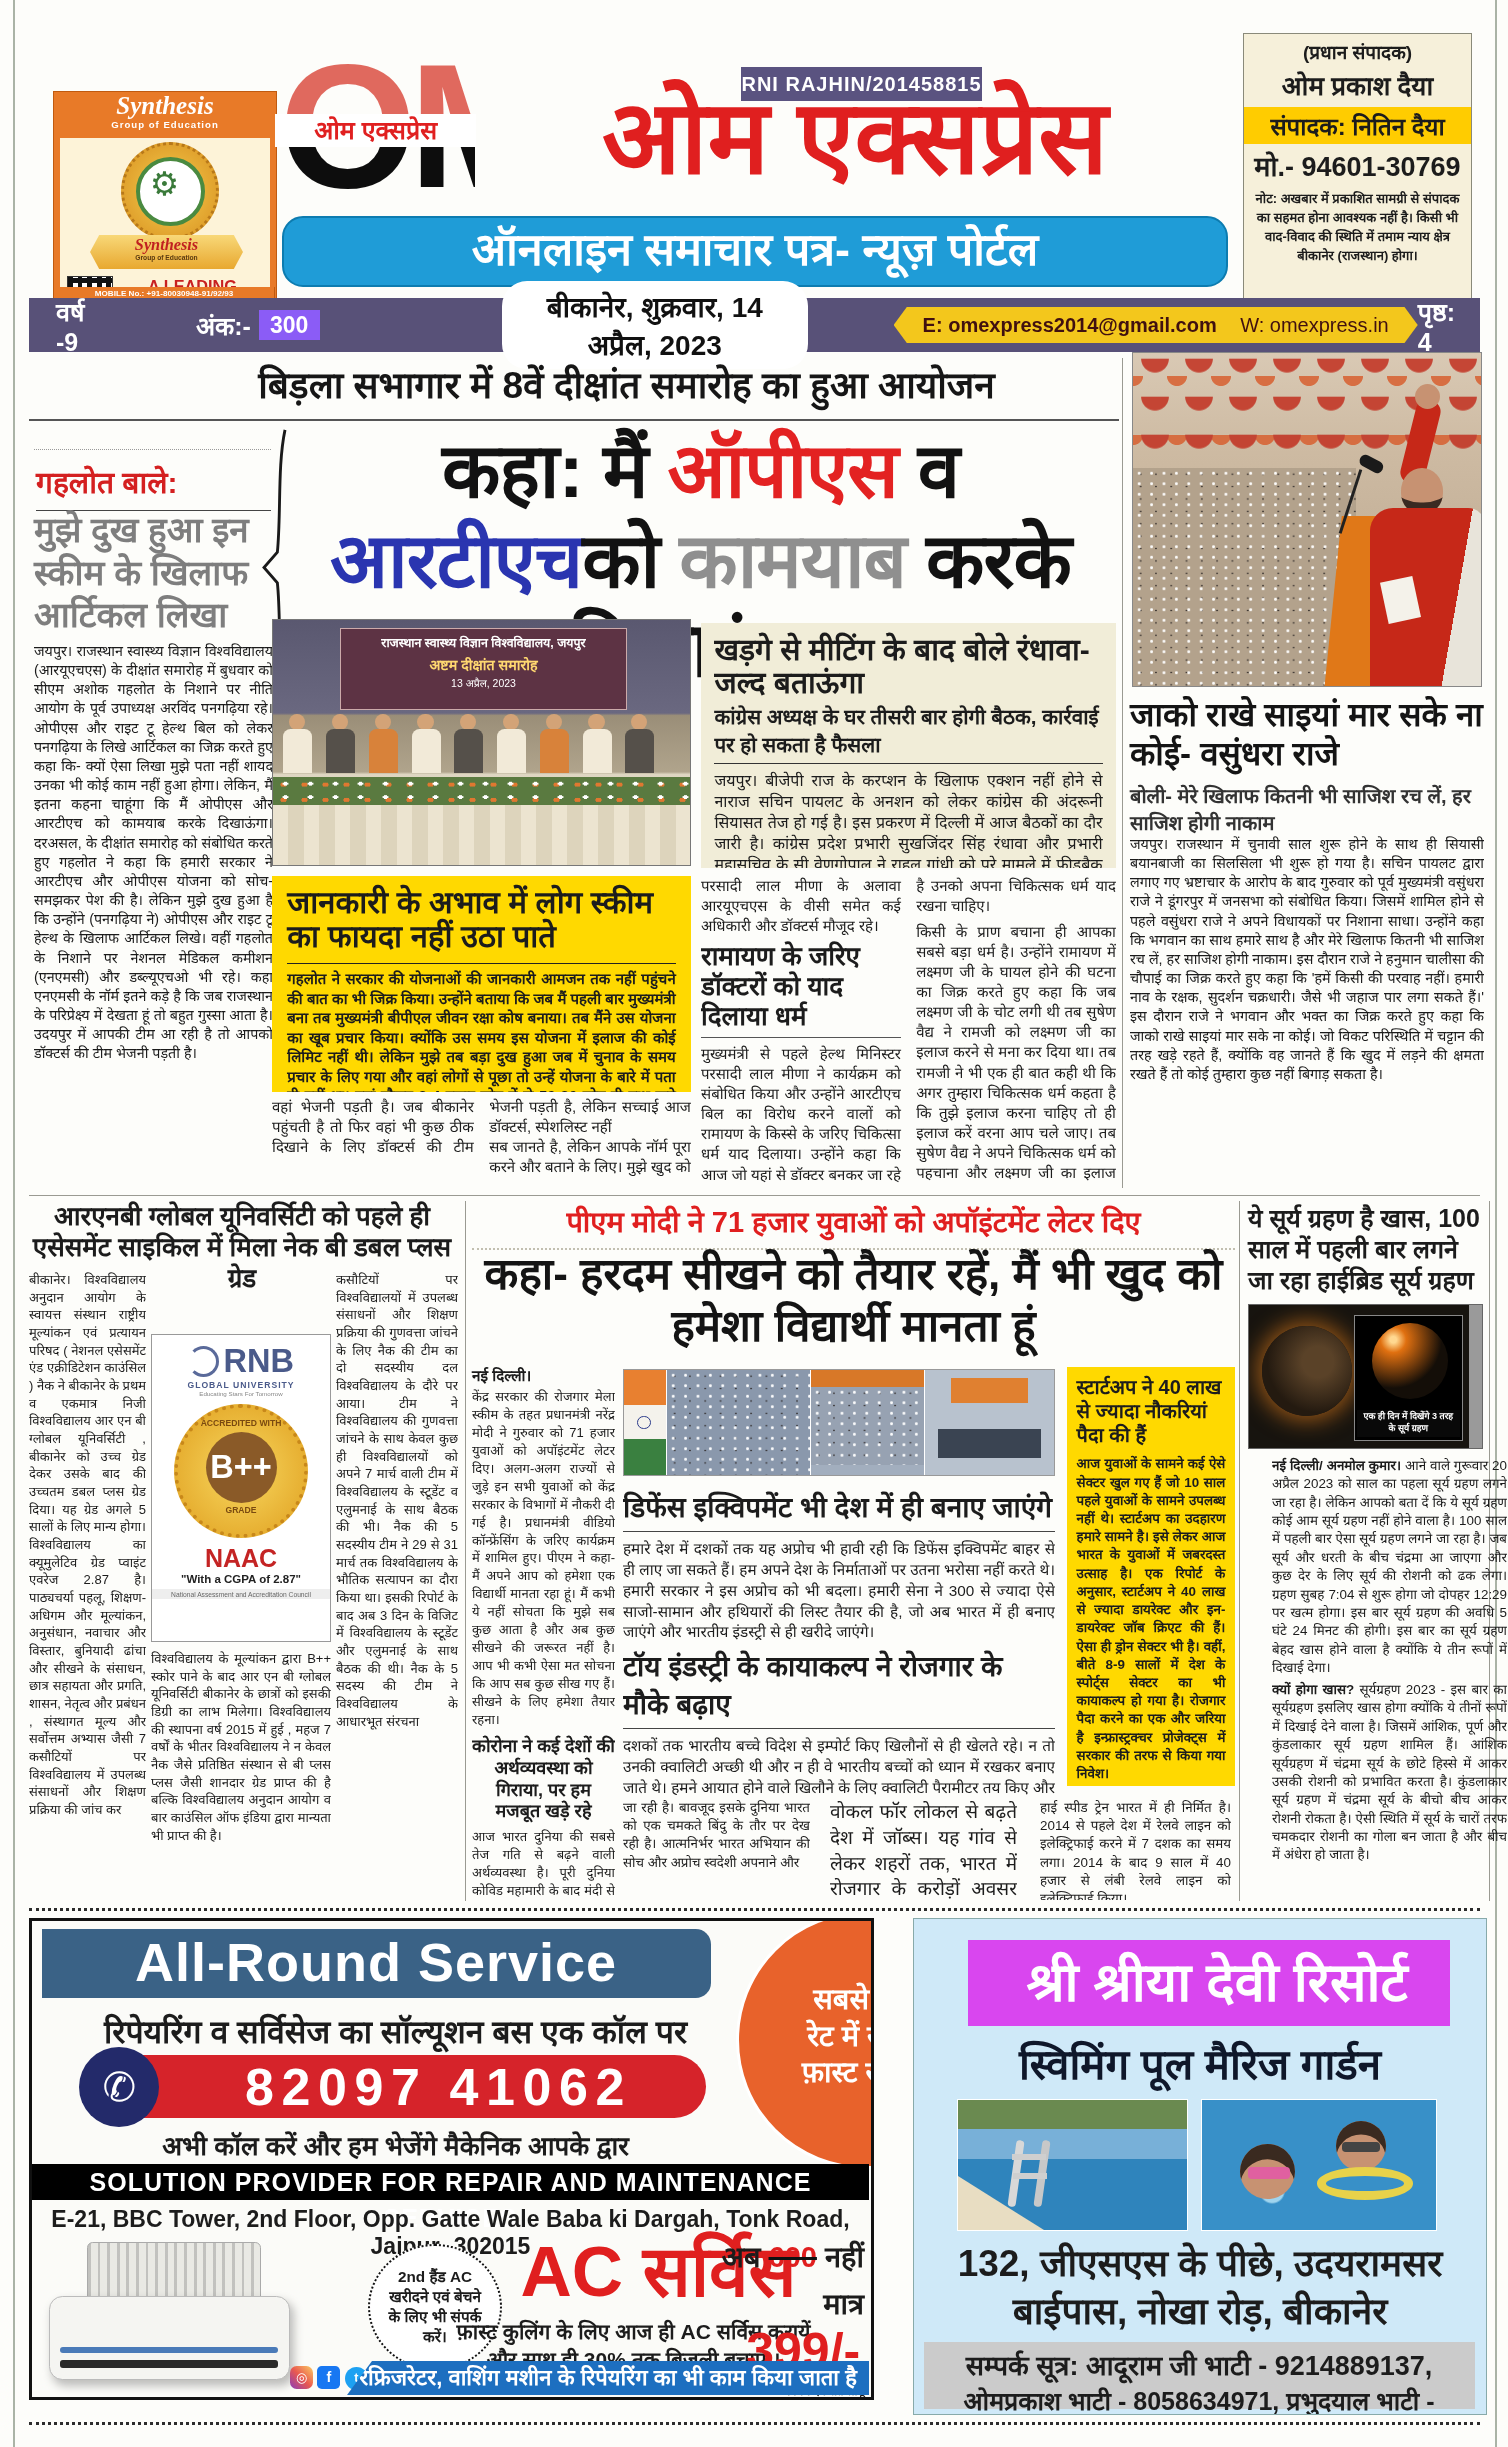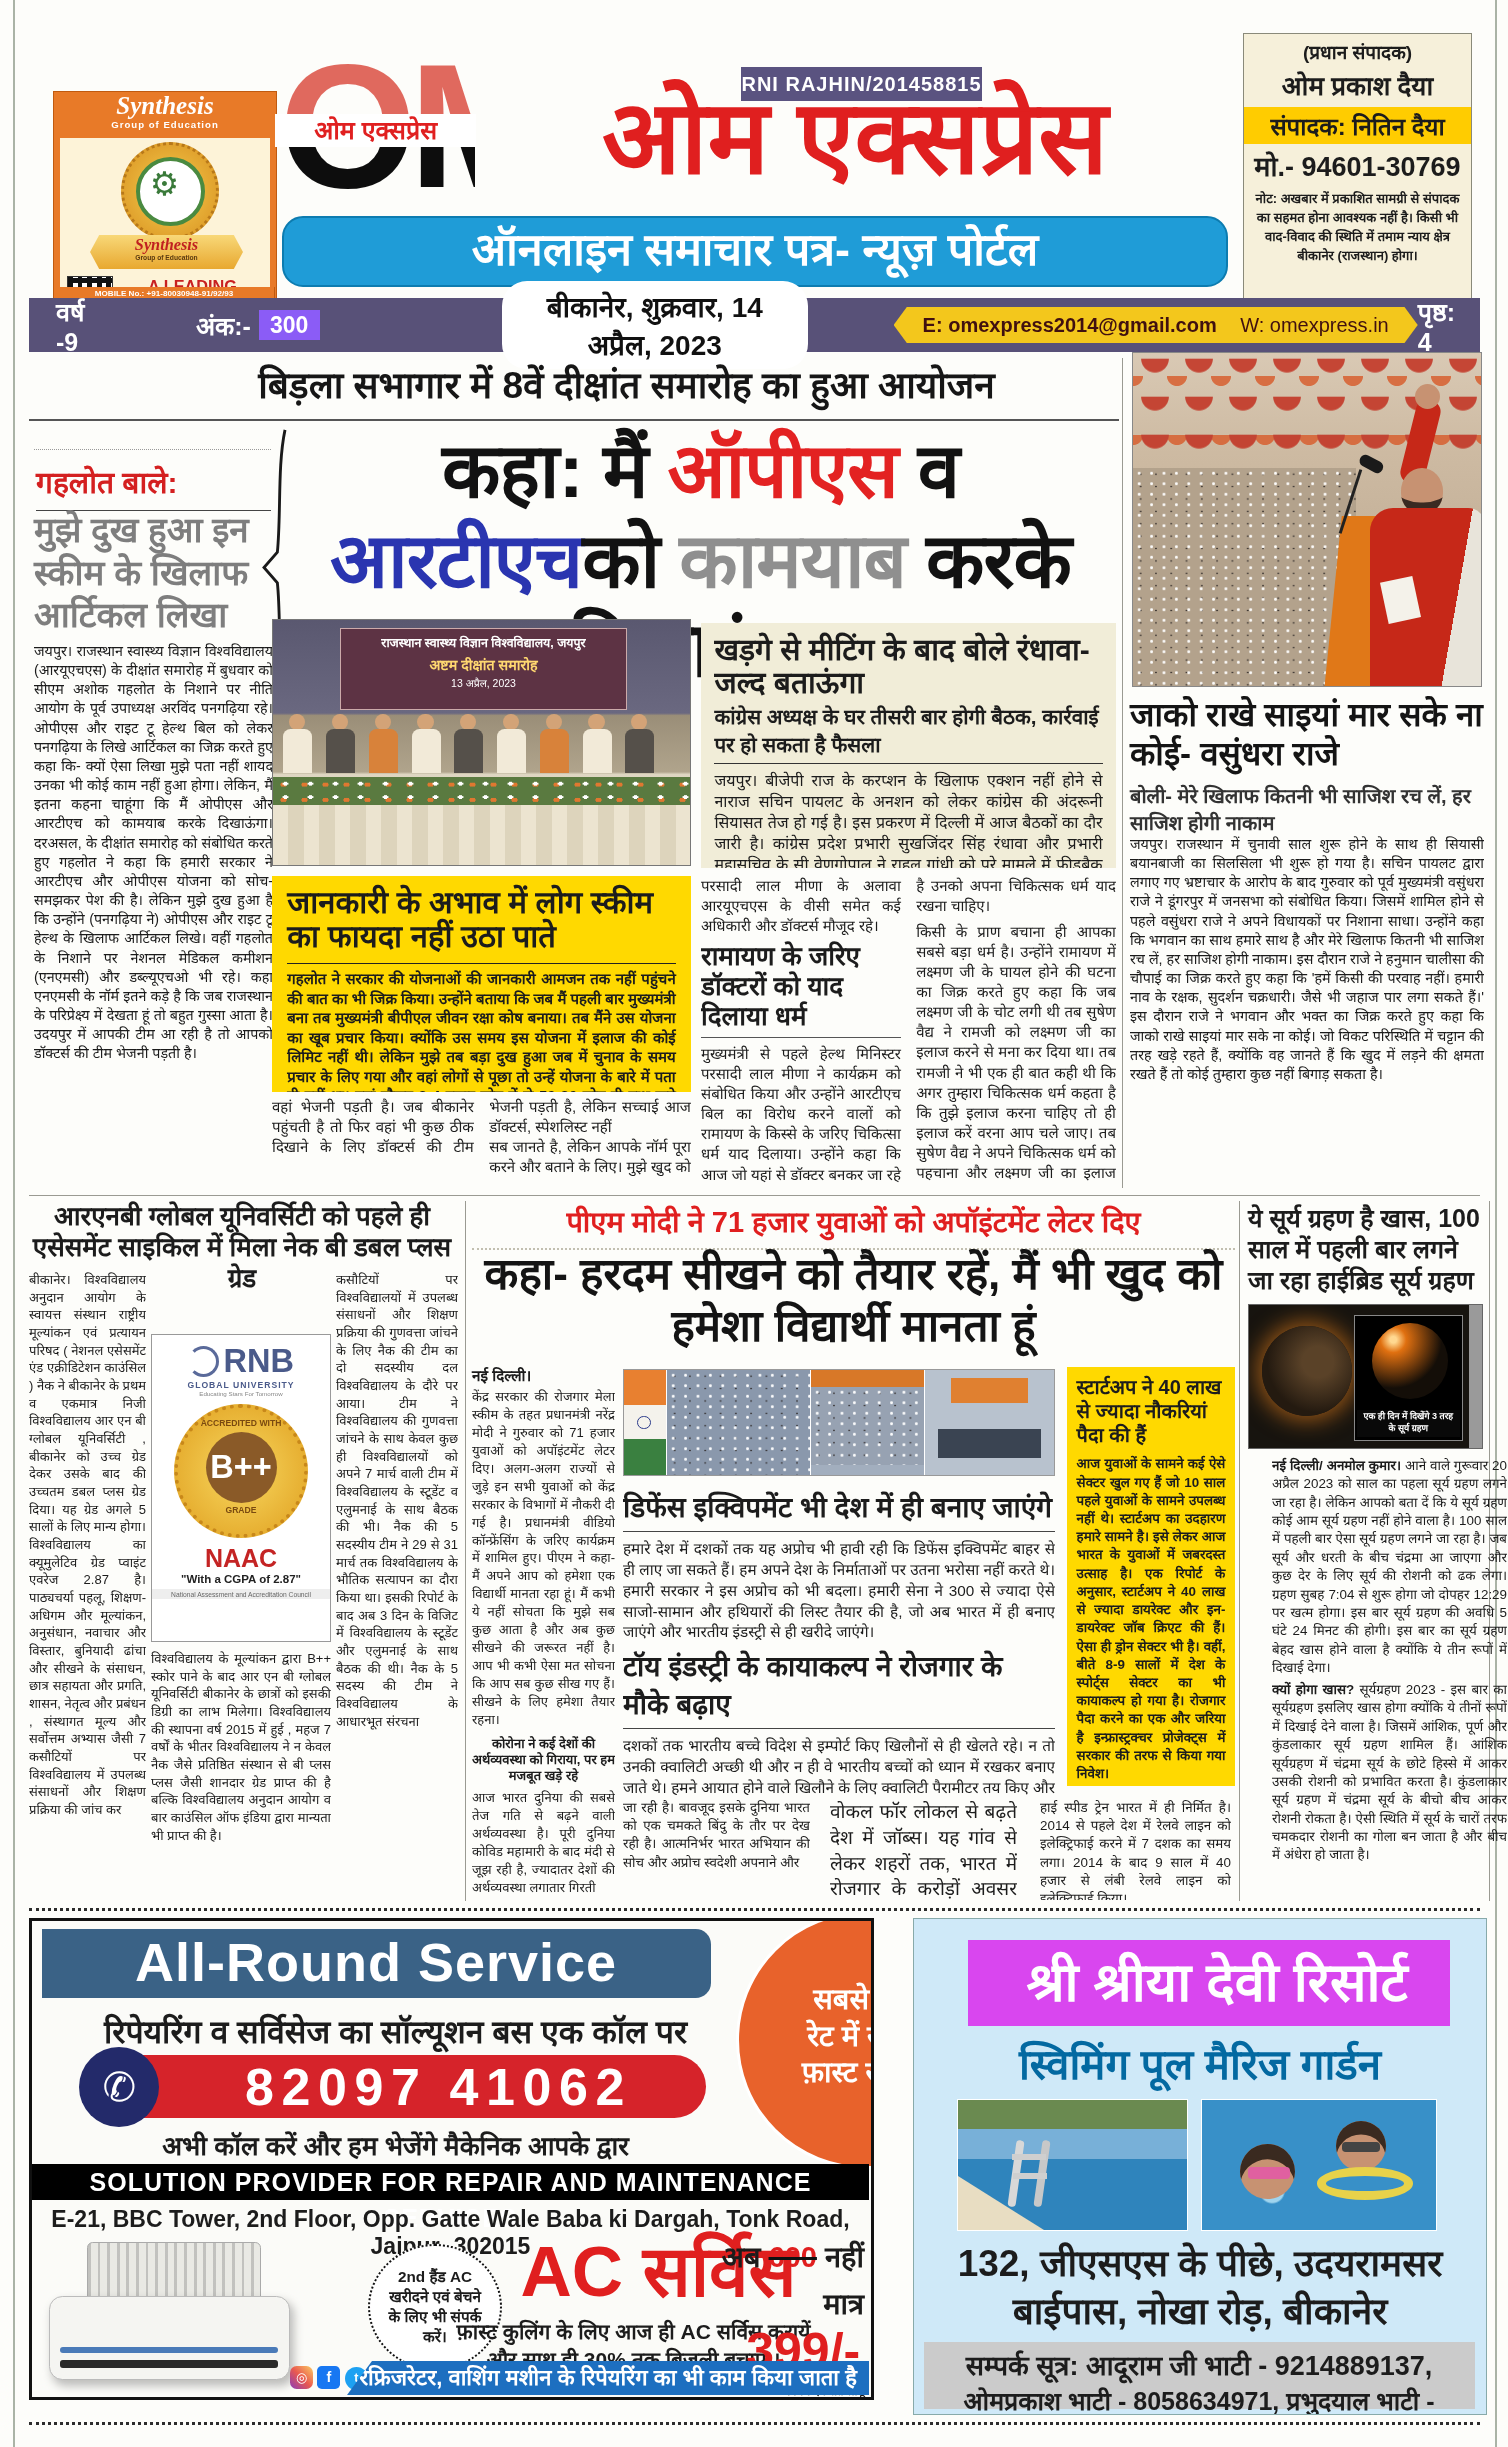--- a/index.html
+++ b/index.html
@@ -248,21 +248,21 @@
     <span style="font-size:29px;font-weight:800;color:#e01f1f;">पीएम मोदी ने 71 हजार युवाओं को अपॉइंटमेंट लेटर दिए</span>
   </div>
   <div class="abs c" style="left:472px;top:1248px;width:763px;">
     <span style="font-size:44px;font-weight:800;line-height:1.18;color:#141414;">कहा- हरदम सीखने को तैयार रहें, मैं भी खुद को हमेशा विद्यार्थी मानता हूं</span>
   </div>
   <div class="abs" style="left:472px;top:1365px;width:143px;">
     <span style="font-size:15.3px;font-weight:800;">नई दिल्ली।</span>
   </div>
   <div class="abs clip" style="left:472px;top:1388px;width:143px;height:512px;">
     <p class="j" style="margin:0 0 7.6px 0;font-size:13px;line-height:1.38;">केंद्र सरकार की रोजगार मेला स्कीम के तहत प्रधानमंत्री नरेंद्र मोदी ने गुरुवार को 71 हजार युवाओं को अपॉइंटमेंट लेटर दिए। अलग-अलग राज्यों से जुड़े इन सभी युवाओं को केंद्र सरकार के विभागों में नौकरी दी गई है। प्रधानमंत्री वीडियो कॉन्फ्रेंसिंग के जरिए कार्यक्रम में शामिल हुए। पीएम ने कहा- मैं अपने आप को हमेशा एक विद्यार्थी मानता रहा हूं। मैं कभी ये नहीं सोचता कि मुझे सब कुछ आता है और अब कुछ सीखने की जरूरत नहीं है। आप भी कभी ऐसा मत सोचना कि आप सब कुछ सीख गए हैं। सीखने के लिए हमेशा तैयार रहना।</p>
-    <div class="c" style="font-size:13px;font-weight:800;line-height:1.2;margin:3.8px 0 5.7px 0;">
+    <div class="c" style="font-size:18px;font-weight:800;line-height:1.2;margin:3.8px 0 5.7px 0;">
       <span>कोरोना ने कई देशों की अर्थव्यवस्था को गिराया, पर हम मजबूत खड़े रहे</span>
     </div>
     <p class="j" style="margin:0;font-size:13px;line-height:1.38;">आज भारत दुनिया की सबसे तेज गति से बढ़ने वाली अर्थव्यवस्था है। पूरी दुनिया कोविड महामारी के बाद मंदी से जूझ रही है, ज्यादातर देशों की अर्थव्यवस्था लगातार गिरती</p>
   </div>
 
   <div class="abs clip" style="left:623px;top:1369px;width:432px;height:107px;border:1px solid #999;box-sizing:border-box;display:flex;">
     <div style="width:42px;height:100%;background:linear-gradient(180deg,#e88030 33%,#f4f2ec 33% 66%,#3a8040 66%);position:relative;">
       <span class="abs" style="left:13.4px;top:46px;width:13.4px;height:13.4px;border-radius:50%;border:1.9px solid #2a3a8a;box-sizing:border-box;"></span>
     </div>
     <div class="speck" style="width:143px;height:100%;background-color:#8a98ac;border-left:1.9px solid #fff;"></div>
@@ -387,21 +387,21 @@
     <div class="abs c" style="left:315px;top:440px;width:522px;height:34px;background:#1d6fc0;clip-path:polygon(25px 0,100% 0,100% 100%,0 100%);">
       <span style="color:#fff;font-weight:800;font-size:22px;line-height:34px;">रेफ्रिजरेटर, वाशिंग मशीन  के रिपेयरिंग का भी काम किया जाता है</span>
     </div>
   </div>
 
   <div class="abs clip" style="left:913px;top:1918px;width:574px;height:497px;background:#cfe9f8;border:1.9px solid #8aa;box-sizing:border-box;">
     <div class="abs c" style="left:54px;top:21px;width:466px;height:86px;background:#d946ef;padding-left:16px;">
       <span style="color:#fff;font-weight:800;font-size:54px;line-height:84px;">श्री श्रीया देवी रिसोर्ट</span>
     </div>
     <div class="abs c" style="left:0;top:115px;width:100%;">
-      <span style="font-size:42px;font-weight:800;color:#0369a1;">स्विमिंग पूल मैरिज गार्डन</span>
+      <span style="font-size:42px;font-weight:800;color:#0f172a;">स्विमिंग पूल मैरिज गार्डन</span>
     </div>
 
     <div class="abs clip" style="left:43px;top:180px;width:229px;height:130px;border:1.9px solid #fff;background:linear-gradient(180deg,#6a8a50 0 22%,#78b0d8 22% 45%,#2f84bc 45% 100%);">
       <div class="abs" style="left:0;bottom:0;width:86px;height:54px;background:#e8ddc2;clip-path:polygon(0 100%,100% 100%,0 0);"></div>
       <div class="abs" style="left:54px;top:40px;width:7.6px;height:67px;background:#d8d8d8;border-radius:3.8px;transform:rotate(8deg);"></div>
       <div class="abs" style="left:80px;top:40px;width:7.6px;height:67px;background:#c8c8c8;border-radius:3.8px;transform:rotate(8deg);"></div>
       <div class="abs" style="left:54px;top:54px;width:34px;height:5.7px;background:#cfcfcf;"></div>
       <div class="abs" style="left:55px;top:73px;width:34px;height:5.7px;background:#cfcfcf;"></div>
     </div>
 

